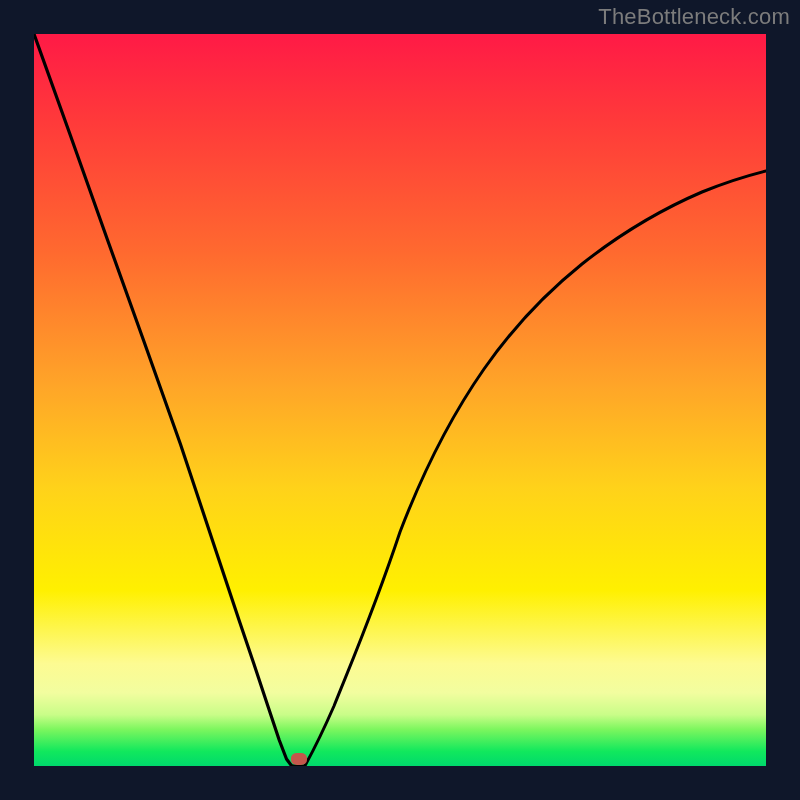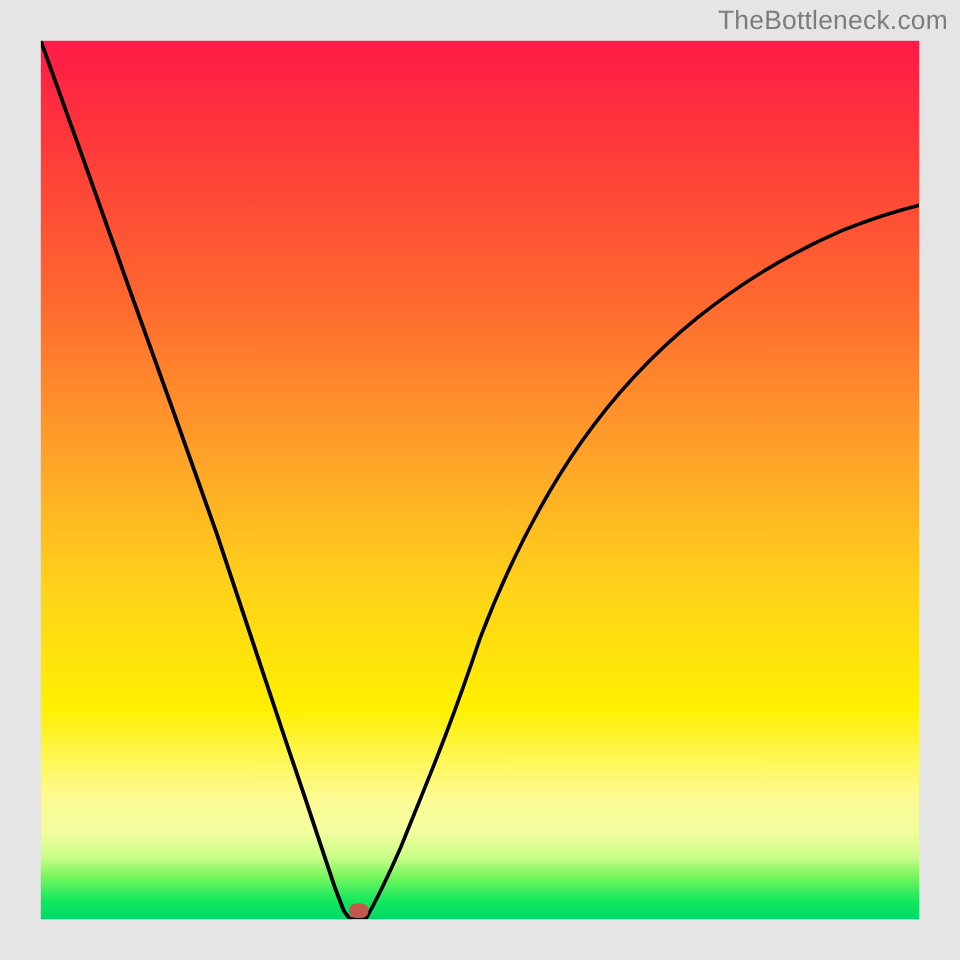--- a/index.html
+++ b/index.html
@@ -7,21 +7,21 @@
     padding: 0;
     width: 800px;
     height: 800px;
     background: #000;
     font-family: Arial, Helvetica, sans-serif;
   }
   .frame {
     position: relative;
     width: 800px;
     height: 800px;
-    background: #e5e5e5;
+    background: #0f172a;
   }
   .plot-area {
     position: absolute;
     left: 34px;
     top: 34px;
     width: 732px;
     height: 732px;
     
     background: linear-gradient(
       to bottom,

